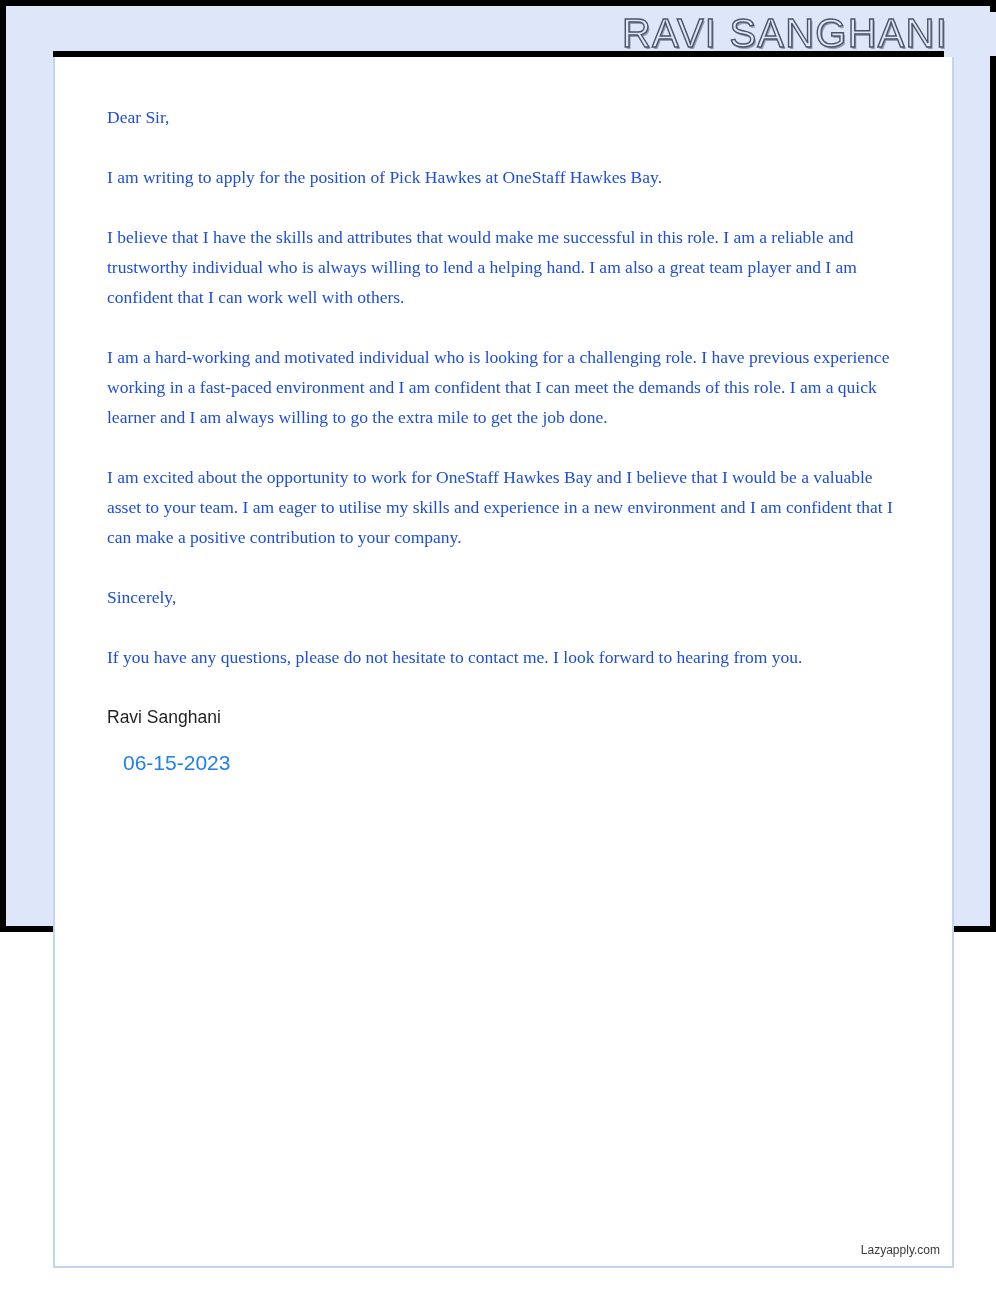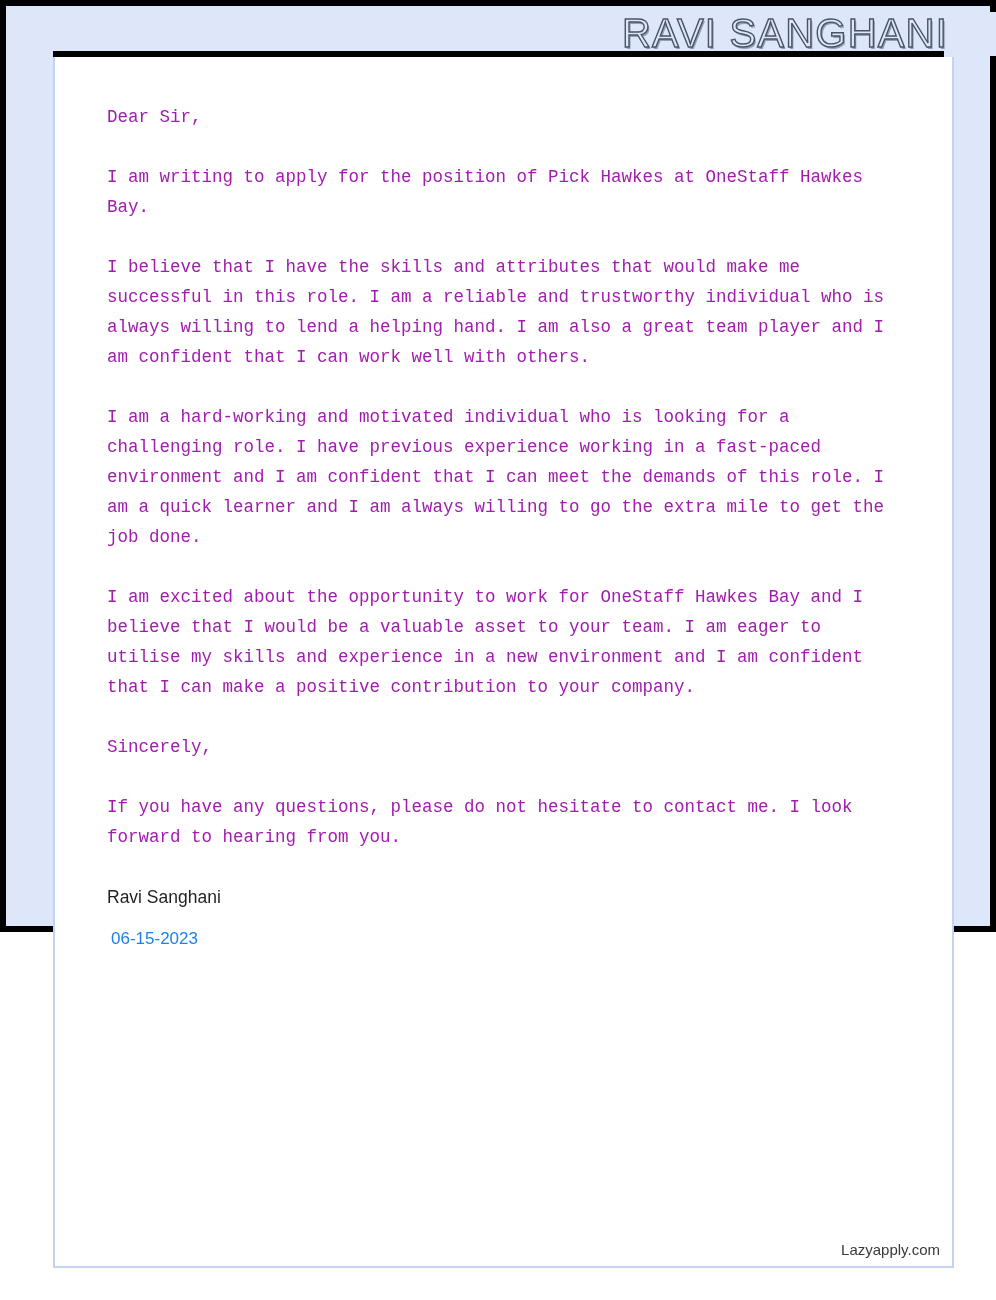--- a/index.html
+++ b/index.html
@@ -77,53 +77,53 @@
 
   .letter-body {
     position: absolute;
     left: 52px;
     top: 45px;
     width: 795px;
   }
 
   .letter-paragraph {
     margin: 0 0 30px 0;
-    font-family: Liberation Mono, monospace;
+    font-family: Liberation Serif, serif;
     font-size: 17.5px;
     line-height: 30px;
-    color: #a21caf;
+    color: #1d4ed8;
     text-align: left;
   }
 
   .letter-paragraph.tight {
     margin-bottom: 30px;
   }
 
   .signature-name {
     margin: 0 0 12px 0;
     font-family: "Liberation Sans", sans-serif;
     font-size: 17.5px;
     line-height: 30px;
     color: #231f20;
   }
 
   .signature-date {
-    margin: 4px;
+    margin: 16px;
     font-family: "Liberation Sans", sans-serif;
-    font-size: 17px;
+    font-size: 21px;
     line-height: 30px;
     color: #2080e8;
   }
 
   .footer-watermark {
     position: absolute;
     right: 12px;
     bottom: 8px;
     font-family: "Liberation Sans", sans-serif;
-    font-size: 15px;
+    font-size: 12px;
     line-height: 16px;
     color: #3a3a3a;
     white-space: nowrap;
   }
 </style>
 </head>
 <body>
 
 <div class="page-frame">
 

